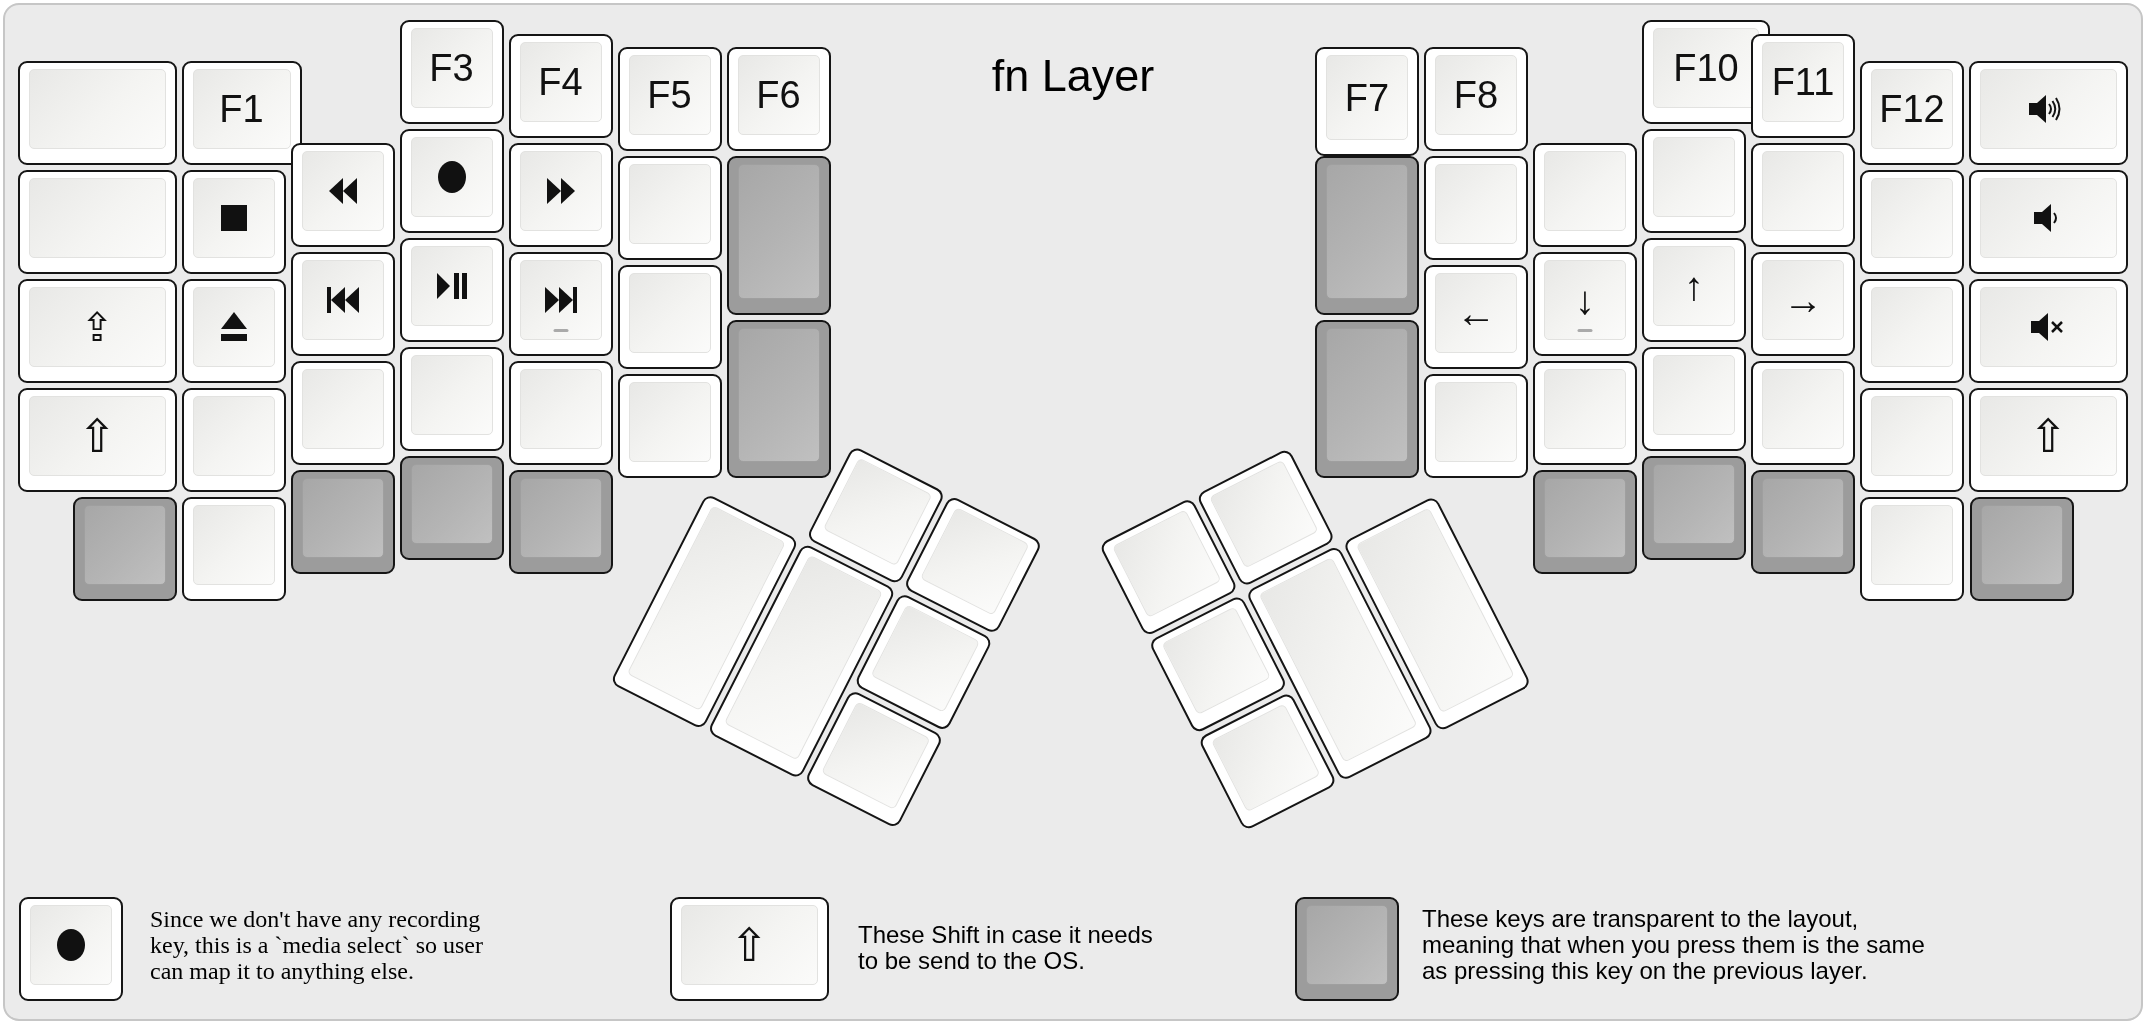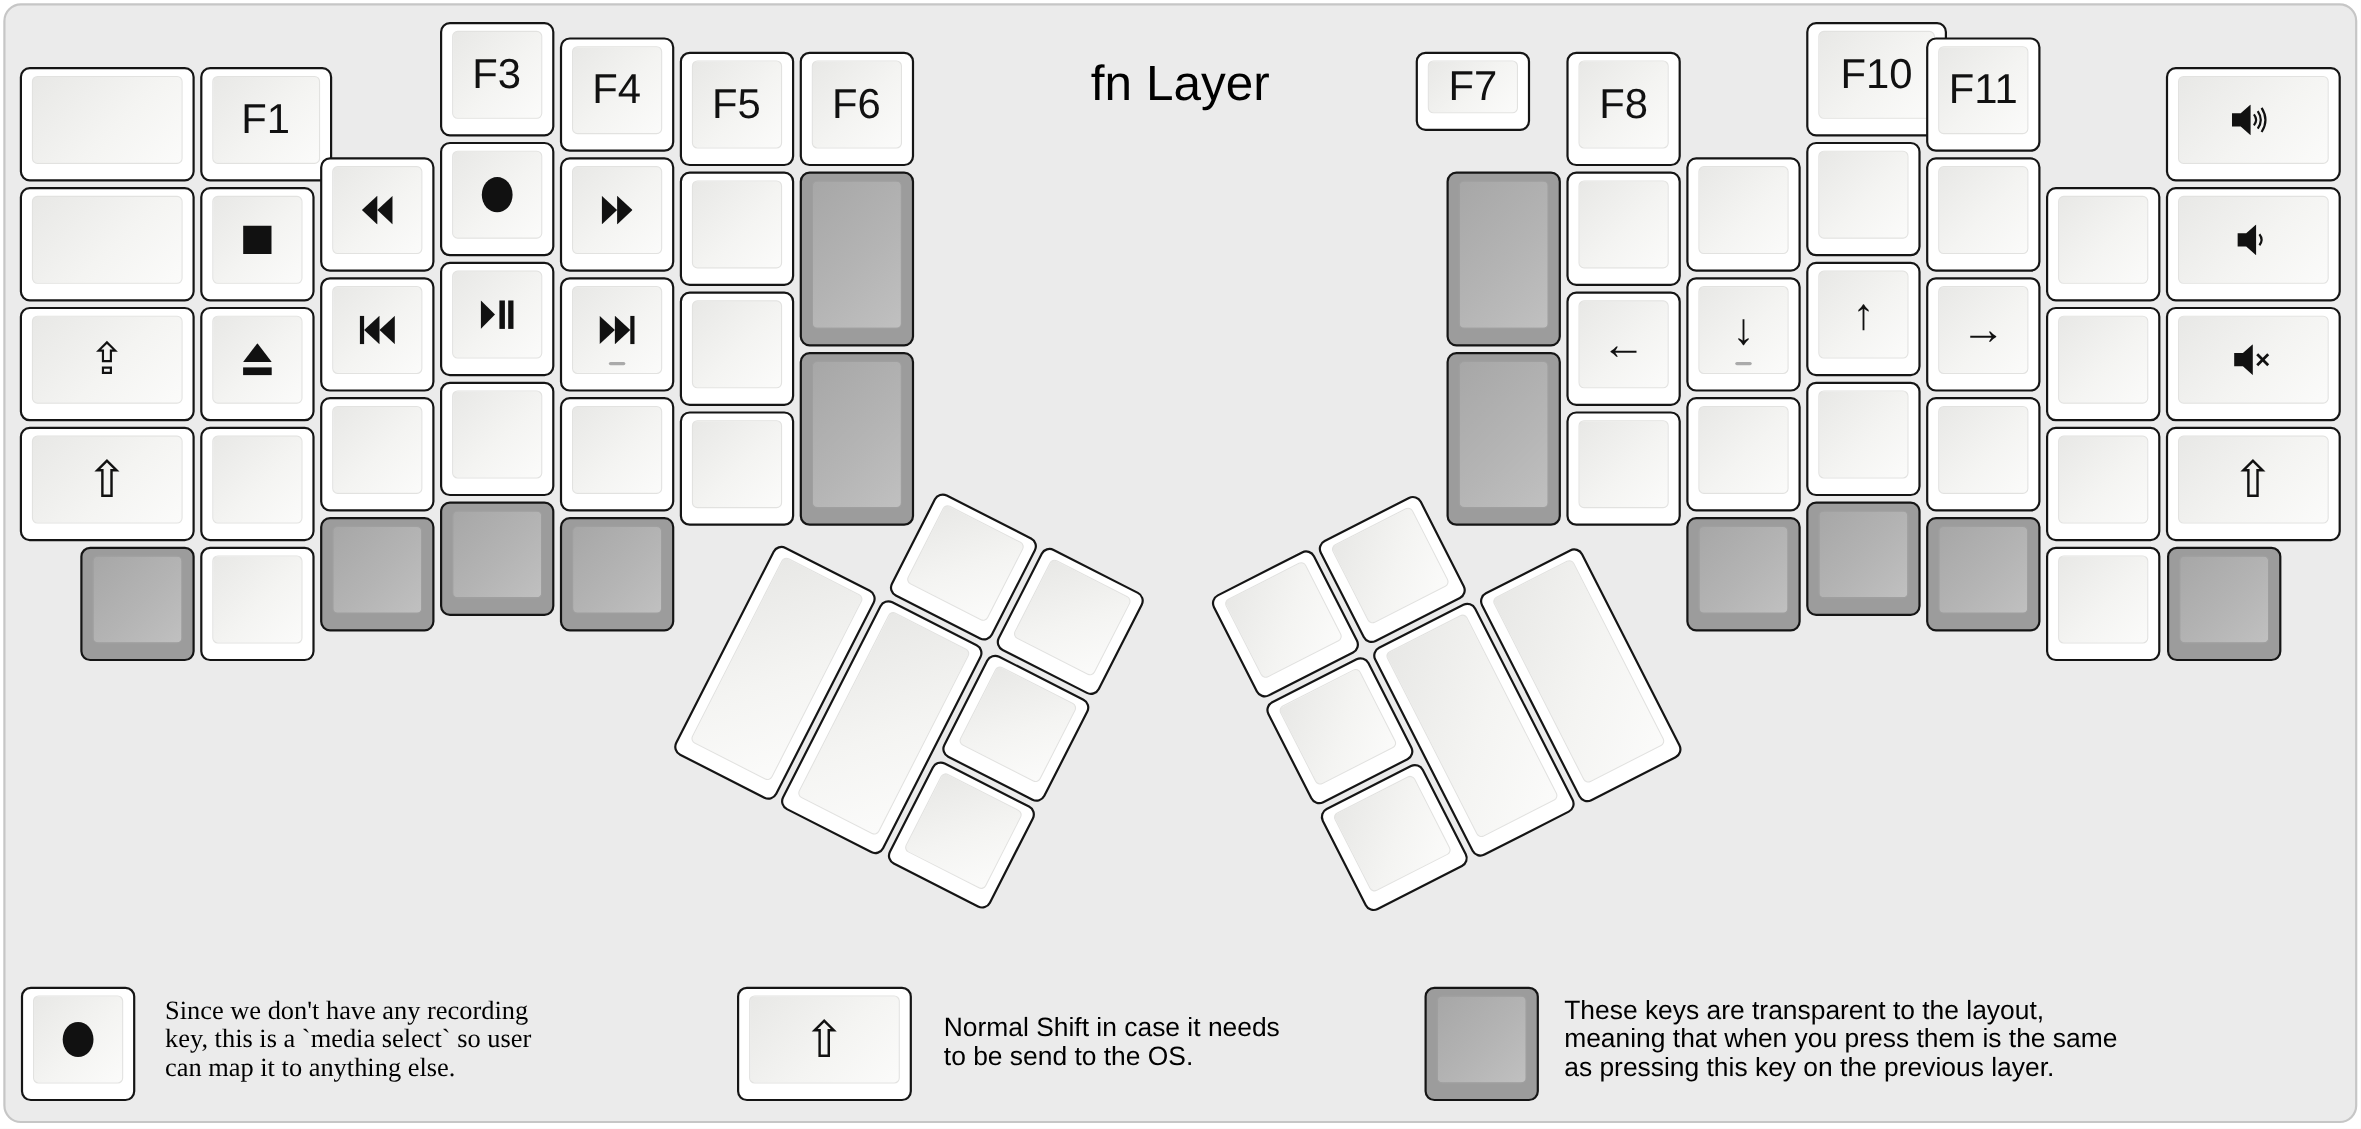--- a/index.html
+++ b/index.html
@@ -33,21 +33,21 @@
 </head>
 <body>
 
 <div class="board"></div>
 
 <div class="title">fn Layer</div>
 
 <div class="legend-text lt0">Since we don't have any recording
 key, this is a `media select` so user
 can map it to anything else.</div>
-<div class="legend-text lt1">Normal Shift in case it needs
+<div class="legend-text lt1">These Shift in case it needs
 to be send to the OS.</div>
 <div class="legend-text lt2">These keys are transparent to the layout,
 meaning that when you press them is the same
 as pressing this key on the previous layer.</div>
 
 <div id="keys">
     <div class="key" style="left: 18px; top: 61px; width: 158.5px; height: 104px;">
       <div class="top"></div>
     </div>
     <div class="key" style="left: 18px; top: 170px; width: 158.5px; height: 104px;">
@@ -205,21 +205,21 @@
       <div class="top">
         <span class="lbl f">F6</span>
       </div>
     </div>
     <div class="key gray" style="left: 726.5px; top: 156.3px; width: 104px; height: 158.5px;">
       <div class="top"></div>
     </div>
     <div class="key gray" style="left: 726.5px; top: 319.8px; width: 104px; height: 158.5px;">
       <div class="top"></div>
     </div>
-    <div class="key" style="left: 1287px; top: 47.3px; width: 104px; height: 72px;">
+    <div class="key" style="left: 1315px; top: 47.3px; width: 104px; height: 109px;">
       <div class="top">
         <span class="lbl f">F7</span>
       </div>
     </div>
     <div class="key gray" style="left: 1315px; top: 156.3px; width: 104px; height: 158.5px;">
       <div class="top"></div>
     </div>
     <div class="key gray" style="left: 1315px; top: 319.8px; width: 104px; height: 158.5px;">
       <div class="top"></div>
     </div>
@@ -284,20 +284,25 @@
     <div class="key" style="left: 1751px; top: 251.6px; width: 104px; height: 104px;">
       <div class="top">
         <span class="lbl sym">→</span>
       </div>
     </div>
     <div class="key" style="left: 1751px; top: 360.6px; width: 104px; height: 104px;">
       <div class="top"></div>
     </div>
     <div class="key gray" style="left: 1751px; top: 469.6px; width: 104px; height: 104px;">
       <div class="top"></div>
+    </div>
+    <div class="key" style="left: 1860px; top: 61px; width: 104px; height: 104px;">
+      <div class="top">
+        <span class="lbl f">F12</span>
+      </div>
     </div>
     <div class="key" style="left: 1860px; top: 170px; width: 104px; height: 104px;">
       <div class="top"></div>
     </div>
     <div class="key" style="left: 1860px; top: 279px; width: 104px; height: 104px;">
       <div class="top"></div>
     </div>
     <div class="key" style="left: 1860px; top: 388px; width: 104px; height: 104px;">
       <div class="top"></div>
     </div>

